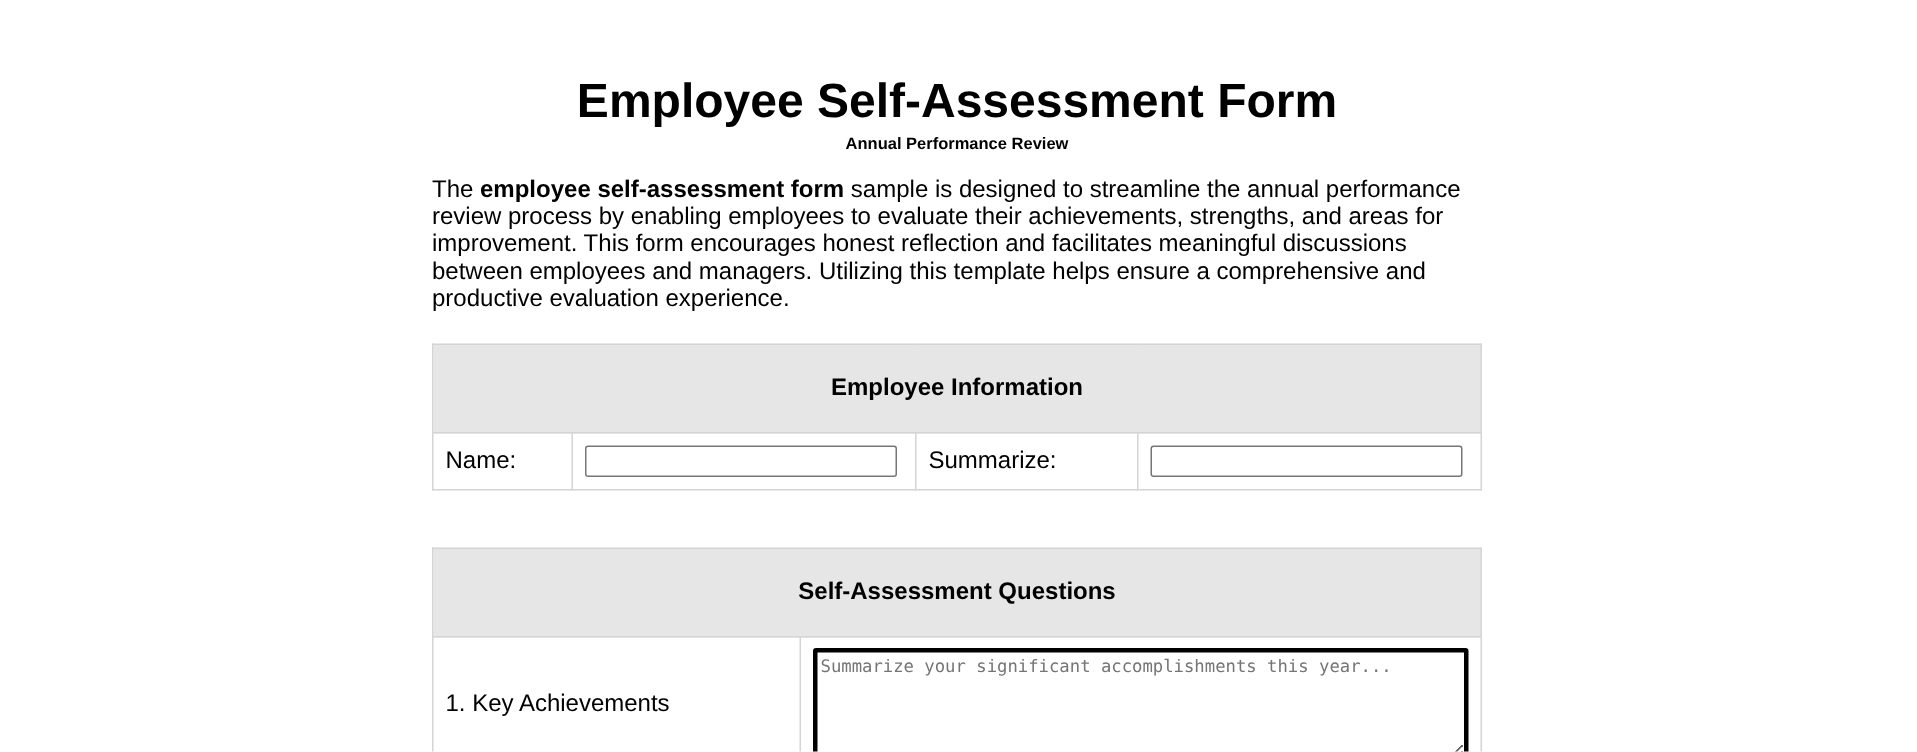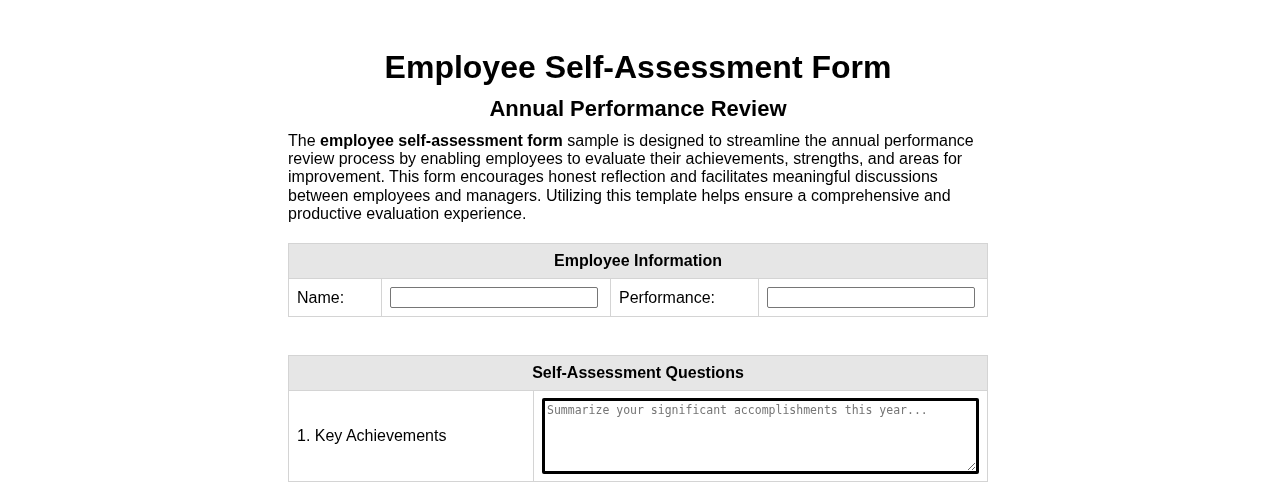--- a/index.html
+++ b/index.html
@@ -1,24 +1,24 @@
 <!DOCTYPE html>
 <html><head>
 <meta charset="utf-8">
 <style>
   html, body { margin: 0; padding: 0; background: #ffffff; }
   body { width: 1278px; height: 501px; overflow: hidden; font-family: "Liberation Sans", sans-serif; color: #000; }
   .page { width: 700px; margin: 0 auto; padding-top: 48px; position: relative; left: -1px; }
   h1 { font-size: 32px; font-weight: bold; text-align: center; margin: 0; line-height: 38px; }
-  h2 { font-size: 22px; font-weight: bold; text-align: center; margin: 13px; line-height: 20px; }
+  h2 { font-size: 11px; font-weight: bold; text-align: center; margin: 0; line-height: 20px; }
   .intro { font-size: 16px; line-height: 18.2px; margin: 12px 0 0 0; width: 690px; }
   table { border-collapse: collapse; width: 700px; font-size: 16px; }
   table.info { margin-top: 20px; }
   table.questions { margin-top: 38px; }
-  th { background: #e6e6e6; border: 1px solid #d4d4d4; font-weight: bold; font-size: 16px; height: 34px; padding: 0; text-align: center; }
+  th { background: #e6e6e6; border: 1px solid #d4d4d4; font-weight: bold; font-size: 16px; height: 34px; padding: 12px; text-align: center; }
   td { border: 1px solid #d4d4d4; padding: 0 8px; height: 37px; }
   td.lbl { white-space: nowrap; }
   input.txt { width: 208px; height: 21px; border: 1px solid #767676; border-radius: 2px; box-sizing: border-box; padding: 1px 2px; font-size: 13px; display: block; }
   .q-label { width: 228px; }
   td.q-cell { height: 74px; padding: 7px 8px 7px 8px; }
   textarea { width: 437px; height: 76px; box-sizing: border-box; border: 3px solid #000000; border-radius: 2px; font-family: "DejaVu Sans Mono", monospace; font-size: 11.5px; padding: 2px; resize: vertical; display: block; color: #000; }
   textarea::placeholder { color: #757575; }
 </style>
 </head>
 <body>
@@ -32,21 +32,21 @@
   <table class="info">
     <tbody>
         <tr>
       <th colspan="4">Employee Information</th>
     </tr>
     <tr>
       <td class="lbl" style="width:76px">Name:</td>
       <td style="width:212px">
         <input class="txt" type="text" value="" style="">
       </td>
-      <td class="lbl" style="width:131px">Performance:</td>
+      <td class="lbl" style="width:131px">Summarize:</td>
       <td>
         <input class="txt" type="text" value="" style="">
       </td>
     </tr>
   </tbody>
     </table>
 
   <table class="questions">
     <tbody>
         <tr>

